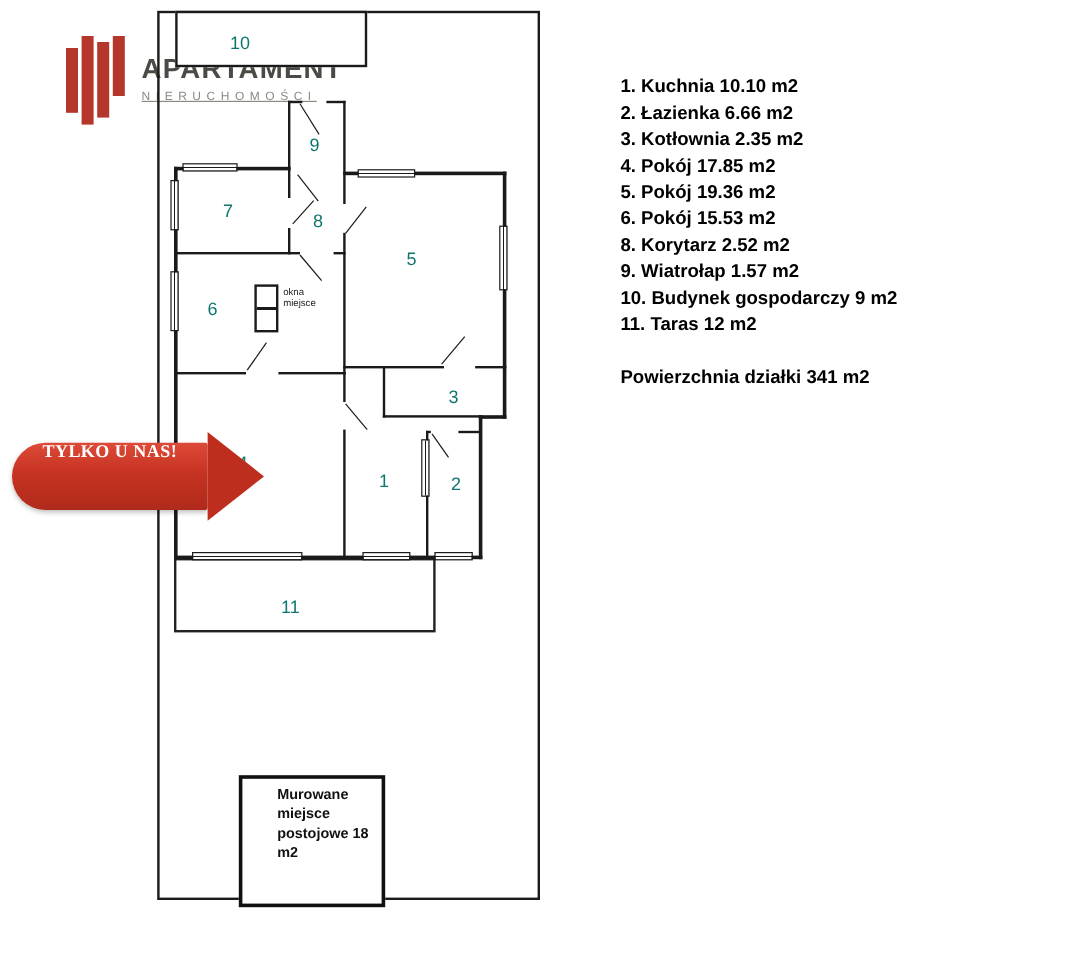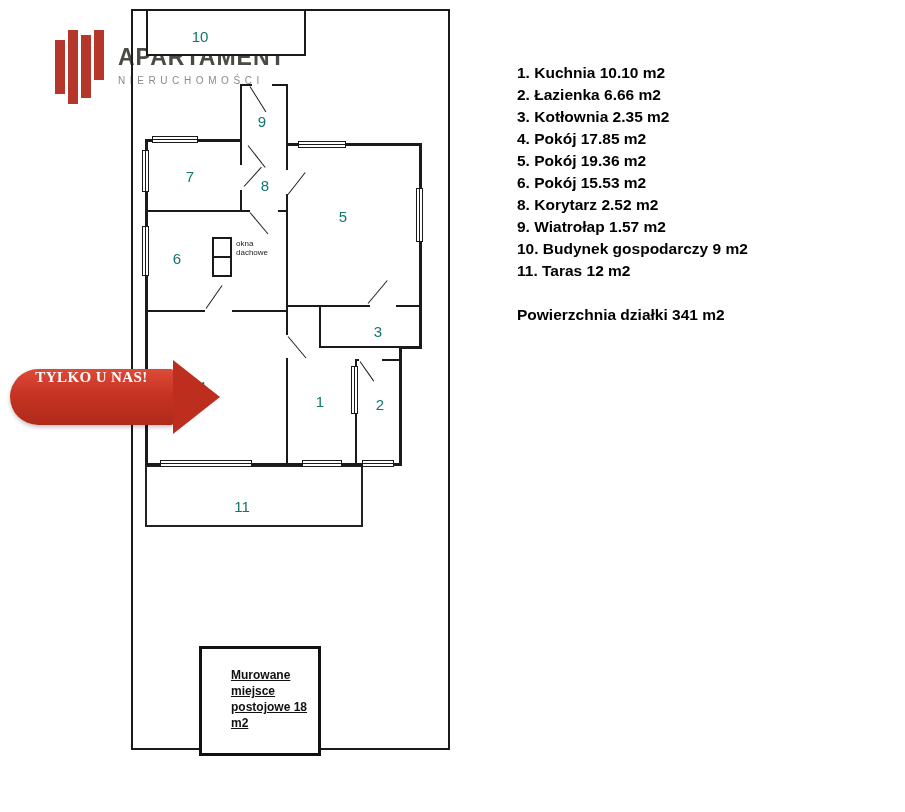--- a/index.html
+++ b/index.html
@@ -3,39 +3,39 @@
 <meta charset="utf-8">
 <style>
   html,body{margin:0;padding:0;background:#ffffff;}
   .page{position:relative;width:905px;height:812px;background:#ffffff;overflow:hidden;
         font-family:"Liberation Sans",sans-serif;color:#161616;}
 
   
   .logo{position:absolute;left:55px;top:30px;display:flex;align-items:flex-start;gap:11px;}
   .logo-icon{width:52px;height:74px;display:block;}
   .logo-title{font-size:23px;font-weight:bold;color:#4b4b45;letter-spacing:1px;line-height:26px;margin-top:14px;}
-  .logo-sub{font-size:10px;color:#8b8b83;letter-spacing:4.6px;margin-top:5px;white-space:nowrap;}
+  .logo-sub{font-size:10px;color:#8b8b83;letter-spacing:4.6px;margin-top:5px;white-space:nowrap;text-decoration:underline;}
 
   
   .plot{position:absolute;left:131px;top:9px;width:319px;height:741px;border:2px solid #1a1a1a;box-sizing:border-box;}
   .outbuilding{position:absolute;left:146px;top:9px;width:160px;height:47px;border:2px solid #1a1a1a;box-sizing:border-box;background:#fff;}
   .terrace{position:absolute;left:145px;top:465px;width:218px;height:62px;border:2px solid #222;box-sizing:border-box;}
   .wall{position:absolute;background:#1a1a1a;}
   .door{position:absolute;height:0;border-top:1.5px solid #1a1a1a;transform-origin:left center;}
   .win-h{position:absolute;height:7px;border:1px solid #1a1a1a;box-sizing:border-box;
          background:linear-gradient(#fff 0 44%,#1a1a1a 44% 58%,#fff 58% 100%);}
   .win-v{position:absolute;width:7px;border:1px solid #1a1a1a;box-sizing:border-box;
          background:linear-gradient(90deg,#fff 0 44%,#1a1a1a 44% 58%,#fff 58% 100%);}
   .room-label{position:absolute;transform:translate(-50%,-50%);font-size:15px;color:#0f766e;}
   .roofwin{position:absolute;left:212px;top:237px;width:20px;height:40px;border:2px solid #1a1a1a;box-sizing:border-box;
            background:linear-gradient(#fff 0 46%,#1a1a1a 46% 54%,#fff 54% 100%);}
   .roofwin-label{position:absolute;left:236px;top:239px;width:42px;font-size:8px;line-height:9px;color:#222;}
 
   .parking{position:absolute;left:199px;top:646px;width:122px;height:110px;border:3px solid #111;box-sizing:border-box;background:#fff;}
-  .parking-text{position:absolute;left:29px;top:18px;width:82px;font-size:12px;font-weight:bold;line-height:16px;color:#111;text-decoration:underline;}
+  .parking-text{position:absolute;left:29px;top:5px;width:82px;font-size:12px;font-weight:bold;line-height:16px;color:#111;}
 
   
   .legend{position:absolute;left:517px;top:62px;font-size:15.5px;font-weight:bold;color:#000;line-height:22px;}
   .legend-footer{margin-top:22px;}
 
   
   .ribbon{position:absolute;left:6px;top:360px;width:214px;height:74px;z-index:10;}
   .ribbon-body{position:absolute;left:4px;top:9px;width:163px;height:56px;border-radius:30px 2px 2px 30px;
                background:linear-gradient(180deg,#dd4a38 0%,#c63322 45%,#b02a1b 100%);
                display:flex;align-items:flex-start;justify-content:center;box-shadow:0 2px 4px rgba(0,0,0,0.25);}
@@ -112,21 +112,21 @@
     <div class="door" style="left:248px;top:145px;width:28px;transform:rotate(52deg)"></div>
     <div class="door" style="left:244px;top:186px;width:26px;transform:rotate(-48deg)"></div>
     <div class="door" style="left:288px;top:194px;width:28px;transform:rotate(-52deg)"></div>
     <div class="door" style="left:250px;top:212px;width:28px;transform:rotate(50deg)"></div>
     <div class="door" style="left:206px;top:308px;width:28px;transform:rotate(-55deg)"></div>
     <div class="door" style="left:368px;top:303px;width:30px;transform:rotate(-50deg)"></div>
     <div class="door" style="left:288px;top:336px;width:28px;transform:rotate(50deg)"></div>
     <div class="door" style="left:360px;top:361px;width:24px;transform:rotate(55deg)"></div>
 
     <div class="roofwin"></div>
-    <div class="roofwin-label">okna dachowe</div>
+    <div class="roofwin-label">okna miejsce</div>
 
     <span class="room-label" style="left:200px;top:36px">10</span>
     <span class="room-label" style="left:262px;top:121px">9</span>
     <span class="room-label" style="left:190px;top:176px">7</span>
     <span class="room-label" style="left:265px;top:185px">8</span>
     <span class="room-label" style="left:343px;top:216px">5</span>
     <span class="room-label" style="left:177px;top:258px">6</span>
     <span class="room-label" style="left:378px;top:331px">3</span>
     <span class="room-label" style="left:202px;top:386px">4</span>
     <span class="room-label" style="left:320px;top:401px">1</span>

